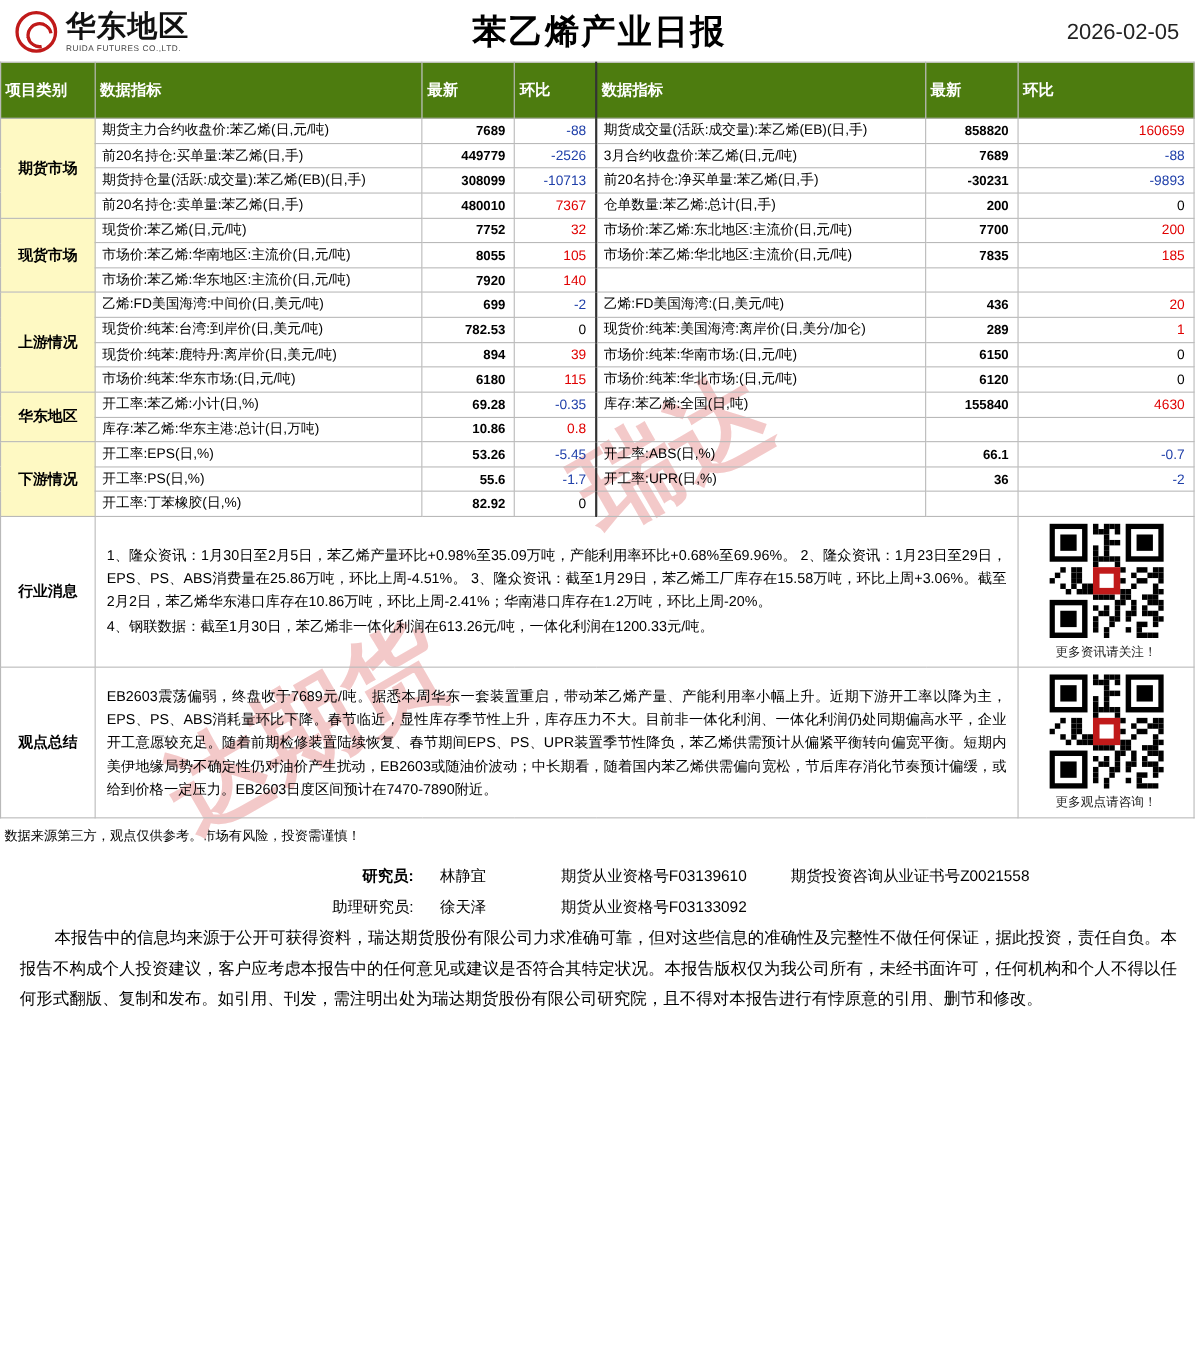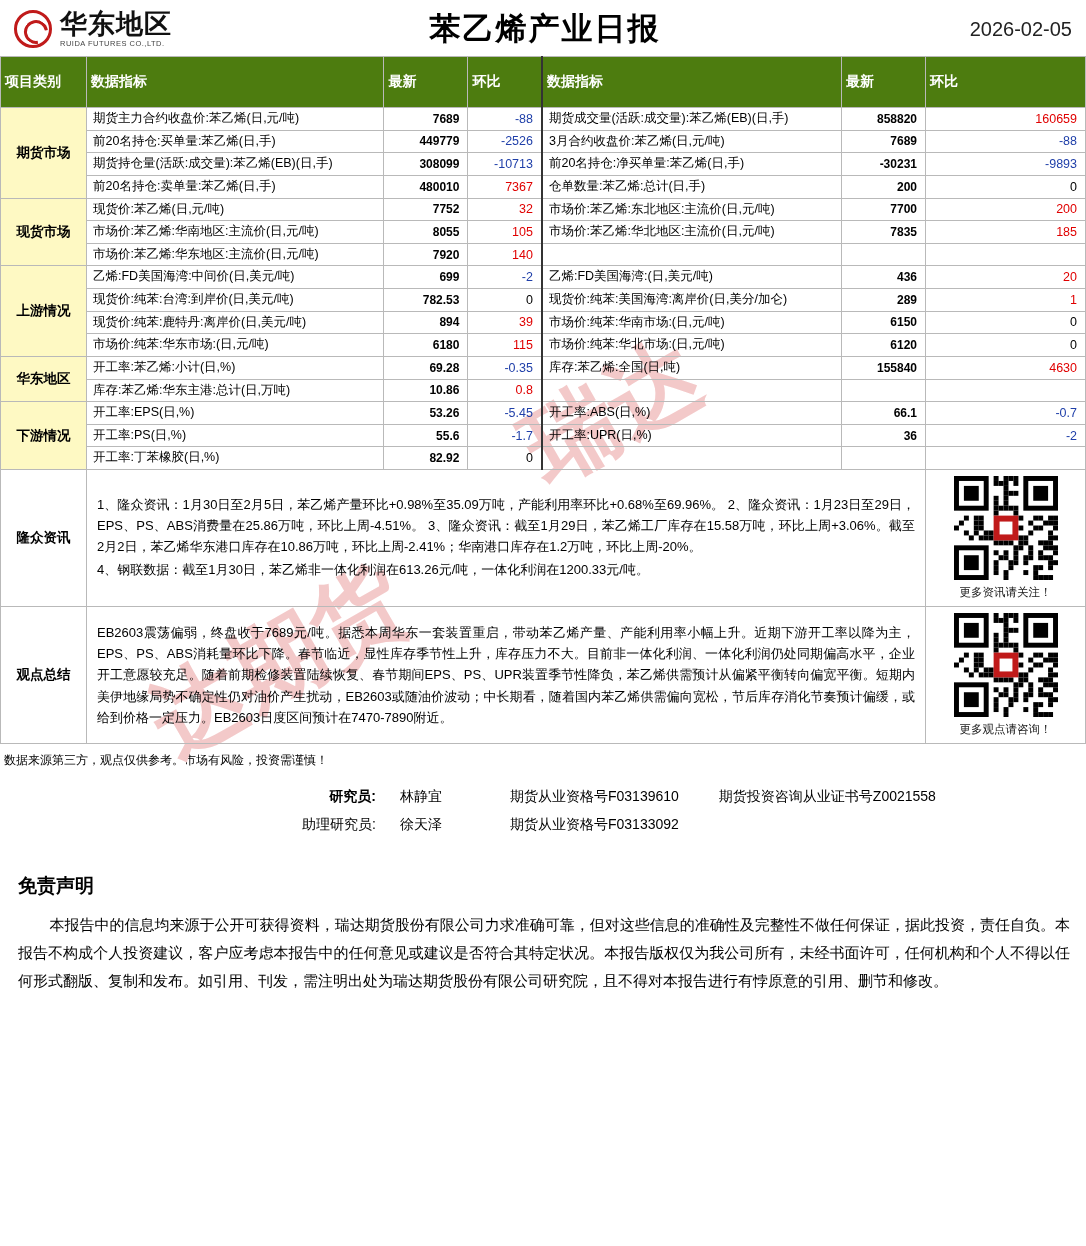--- a/index.html
+++ b/index.html
@@ -269,21 +269,21 @@
         </tr>
         <tr class="sep-bot">
           <td class="ind">开工率:丁苯橡胶(日,%)</td>
           <td class="val">82.92</td>
           <td class="chg zero">0</td>
           <td class="ind mid"></td>
           <td class="val"></td>
           <td class="chg "></td>
         </tr>
         <tr class="sep-top sep-bot">
-  <td class="block-label">隆众资讯</td>
+  <td class="block-label">行业消息</td>
   <td class="block-body" colspan="5">
     <div style="margin-bottom:2px">1、隆众资讯：1月30日至2月5日，苯乙烯产量环比+0.98%至35.09万吨，产能利用率环比+0.68%至69.96%。 2、隆众资讯：1月23日至29日，EPS、PS、ABS消费量在25.86万吨，环比上周-4.51%。 3、隆众资讯：截至1月29日，苯乙烯工厂库存在15.58万吨，环比上周+3.06%。截至2月2日，苯乙烯华东港口库存在10.86万吨，环比上周-2.41%；华南港口库存在1.2万吨，环比上周-20%。</div>
             <div style="margin-bottom:2px">4、钢联数据：截至1月30日，苯乙烯非一体化利润在613.26元/吨，一体化利润在1200.33元/吨。</div>
   </td>
   <td class="block-qr">
     <div class="qr">
               <svg width="104" height="104" viewBox="0 0 104 104">
     <rect width="104" height="104" fill="#fff"></rect>
     <rect x="39.61904761904762" y="0" width="4.9523809523809526" height="4.9523809523809526" fill="#000"></rect>
                 <rect x="49.523809523809526" y="0" width="4.9523809523809526" height="4.9523809523809526" fill="#000"></rect>
@@ -554,16 +554,15 @@
       <div class="r-cert">期货从业资格号F03139610</div>
       <div class="r-cert2">期货投资咨询从业证书号Z0021558</div>
     </div>
     <div class="staff-row">
       <div class="r-label thin">助理研究员:</div>
       <div class="r-name">徐天泽</div>
       <div class="r-cert">期货从业资格号F03133092</div>
     </div>
   </div>
 
-  <div class="dis-title">免责声明</div>
   <div class="dis-body">本报告中的信息均来源于公开可获得资料，瑞达期货股份有限公司力求准确可靠，但对这些信息的准确性及完整性不做任何保证，据此投资，责任自负。本报告不构成个人投资建议，客户应考虑本报告中的任何意见或建议是否符合其特定状况。本报告版权仅为我公司所有，未经书面许可，任何机构和个人不得以任何形式翻版、复制和发布。如引用、刊发，需注明出处为瑞达期货股份有限公司研究院，且不得对本报告进行有悖原意的引用、删节和修改。</div>
 
 </div>
 
 </body></html>

